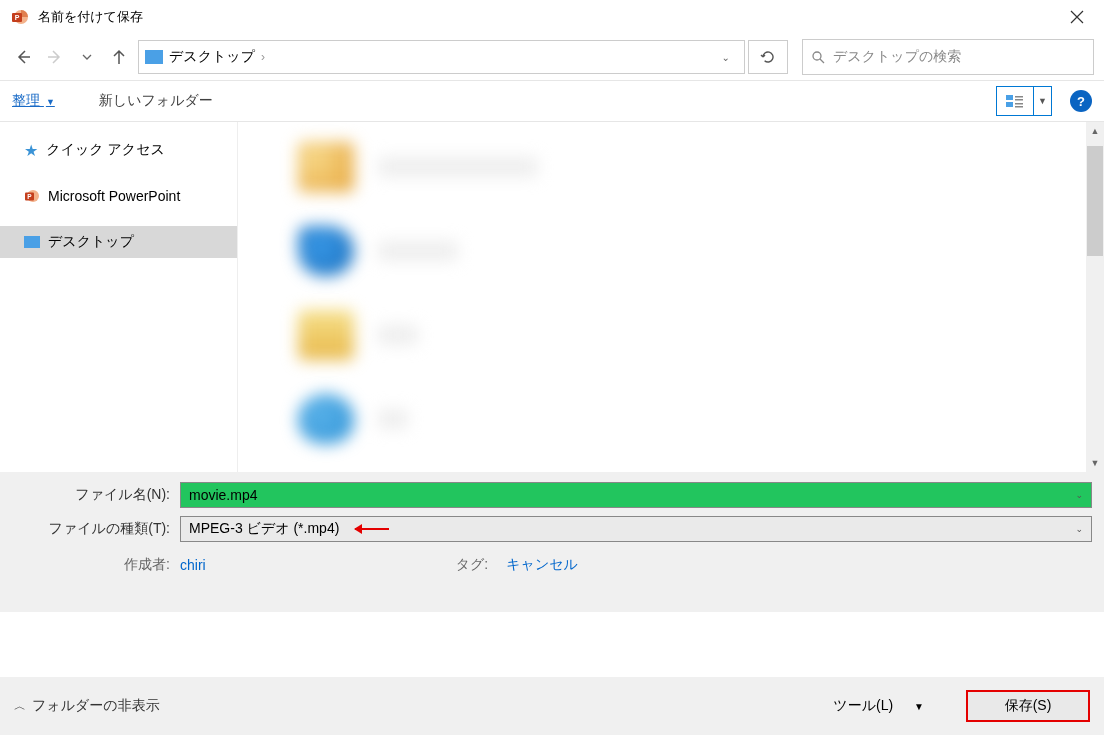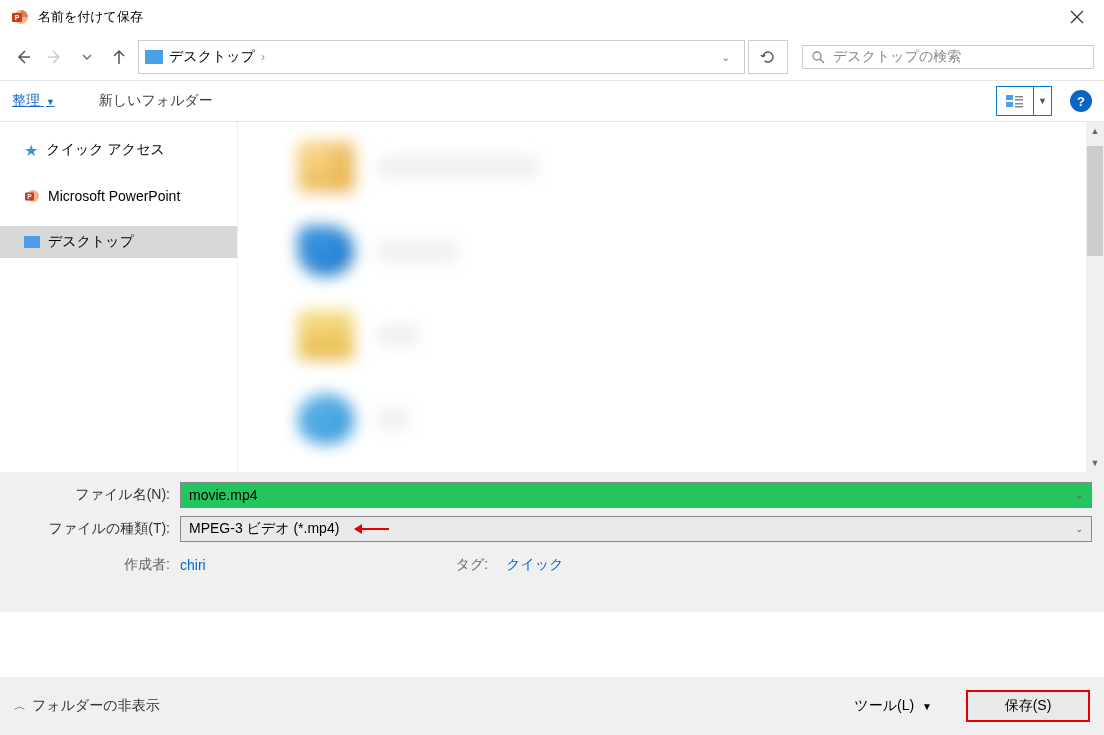--- a/index.html
+++ b/index.html
@@ -12,21 +12,21 @@
 
 .nav-row { height: 46px; display: flex; align-items: center; padding: 6px 10px 6px 8px; gap: 4px; }
 .nav-btns { display: flex; align-items: center; gap: 2px; }
 .nav-btn { width: 30px; height: 30px; display:flex; align-items:center; justify-content:center; color:#555; font-size: 18px;}
 .nav-btn.disabled { color: #bbb; }
 .breadcrumb { flex: 1; height: 34px; border: 1px solid #ccc; display:flex; align-items:center; padding: 0 6px; background:#fff; }
 .breadcrumb .folder-icon { width: 18px; height: 14px; background: #4aa0e6; margin-right: 6px; }
 .breadcrumb .sep { color:#999; margin: 0 6px; font-size: 12px; }
 .breadcrumb .dd { margin-left: auto; color:#666; font-size: 10px; padding: 0 8px;}
 .refresh { width: 40px; height: 34px; border: 1px solid #ccc; margin-left: -1px; display:flex;align-items:center;justify-content:center; font-size:16px;}
-.search { width: 292px; height: 24px; border: 1px solid #ccc; margin-left: 10px; display:flex;align-items:center; padding: 0 8px; color:#888;}
+.search { width: 292px; height: 36px; border: 1px solid #ccc; margin-left: 10px; display:flex;align-items:center; padding: 0 8px; color:#888;}
 .search .sicon { margin-right: 8px; font-size: 15px; color:#888; }
 
 .toolbar { height: 42px; border-top: 1px solid #e6e6e6; border-bottom: 1px solid #e6e6e6; display:flex; align-items:center; padding: 0 12px; font-size: 14px;}
 .toolbar .org { color: #1a6bc7; cursor: default; text-decoration: underline; }
 .toolbar .org .arr { font-size: 9px; margin-left: 2px; color:#1a6bc7;}
 .toolbar .newf { margin-left: 44px; color:#404040;font-family:Liberation Mono, monospace; }
 .toolbar .right { margin-left:auto; display:flex; align-items:center; gap:6px;}
 .view-btn { width:38px; height:30px; border:1px solid #0078d4; display:flex;align-items:center;justify-content:center; font-size: 14px;}
 .view-dd { width:18px; height:30px; border:1px solid #0078d4; border-left:none; display:flex;align-items:center;justify-content:center; font-size: 9px; color:#555;}
 .help { width:22px; height:22px; border-radius:50%; background:#0a64c2; color:#fff; display:flex;align-items:center;justify-content:center; font-size:13px; font-weight:bold; margin-left: 12px;}
@@ -68,23 +68,23 @@
 
 .meta-row { display:flex; align-items:center; padding: 6px 0 30px 0; font-size:14px;}
 .meta-row .mlbl { width:168px; text-align:right; padding-right:10px; color:#666;}
 .meta-row .mval { color:#0066cc; }
 .meta-row .gap { width: 250px; }
 
 .footer { position:absolute; left:0; right:0; bottom:0; height: 58px; background:#f0f0f0; display:flex; align-items:center; padding: 0 14px;}
 .footer .fold { display:flex; align-items:center; gap:6px; font-size:14px; color:#333;}
 .footer .fold .chev { font-size: 12px;}
 .footer .spacer { flex:1;}
-.footer .tools { font-size:14px; margin-right: 30px; display:flex; align-items:center; gap:8px;}
+.footer .tools { font-size:14px; margin-right: 30px; display:flex; align-items:center; gap:21px;}
 .footer .tools .tarr { font-size: 10px;}
-.btn { width: 124px; height: 32px; border:1px solid #aaa; background:#e9e9e9; display:flex;align-items:center;justify-content:center; font-size:14px; margin-left: 4px;}
+.btn { width: 124px; height: 32px; border:1px solid #aaa; background:#e9e9e9; display:flex;align-items:center;justify-content:center; font-size:14px; margin-left: 12px;}
 .btn.save { border: 2px solid #e40000; }
 
 svg { display: block; }
 </style>
 </head>
 <body>
 
 <div class="titlebar">
   <span class="app-icon">
     <svg width="18" height="18" viewBox="0 0 18 18">
@@ -230,21 +230,21 @@
       <span>MPEG-3 ビデオ (*.mp4)</span>
       <span class="red-arrow"></span>
       <span class="dd-arr">⌄</span>
     </div>
   </div>
   <div class="meta-row">
     <div class="mlbl">作成者:</div>
     <div class="mval">chiri</div>
     <div class="gap"></div>
     <div class="mlbl" style="width:auto;">タグ:</div>
-    <div class="mval" style="margin-left:8px;">クイック</div>
+    <div class="mval" style="margin-left:8px;">キャンセル</div>
   </div>
 </div>
 
 <div class="footer">
   <div class="fold">
     <span class="chev">︿</span>
     <span>フォルダーの非表示</span>
   </div>
   <div class="spacer"></div>
   <div class="tools">

